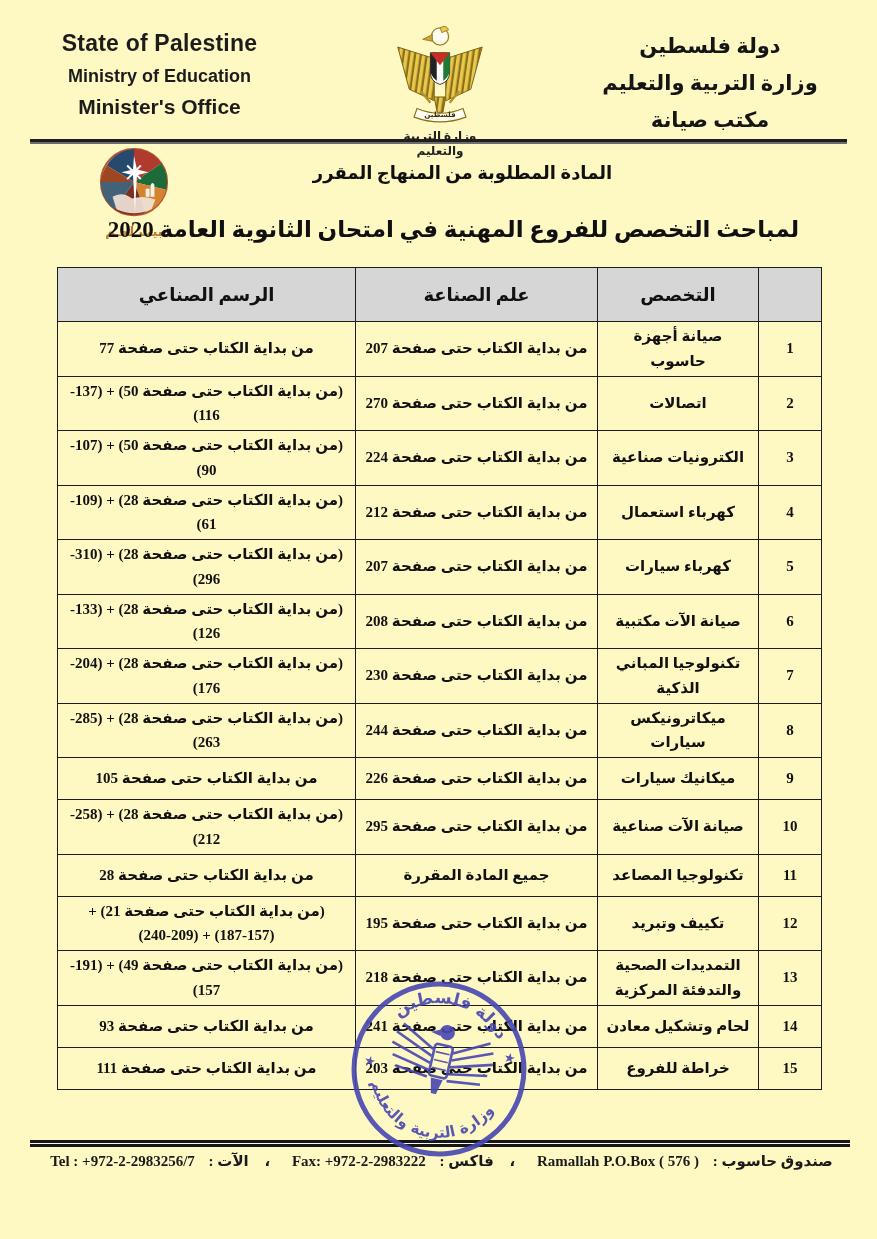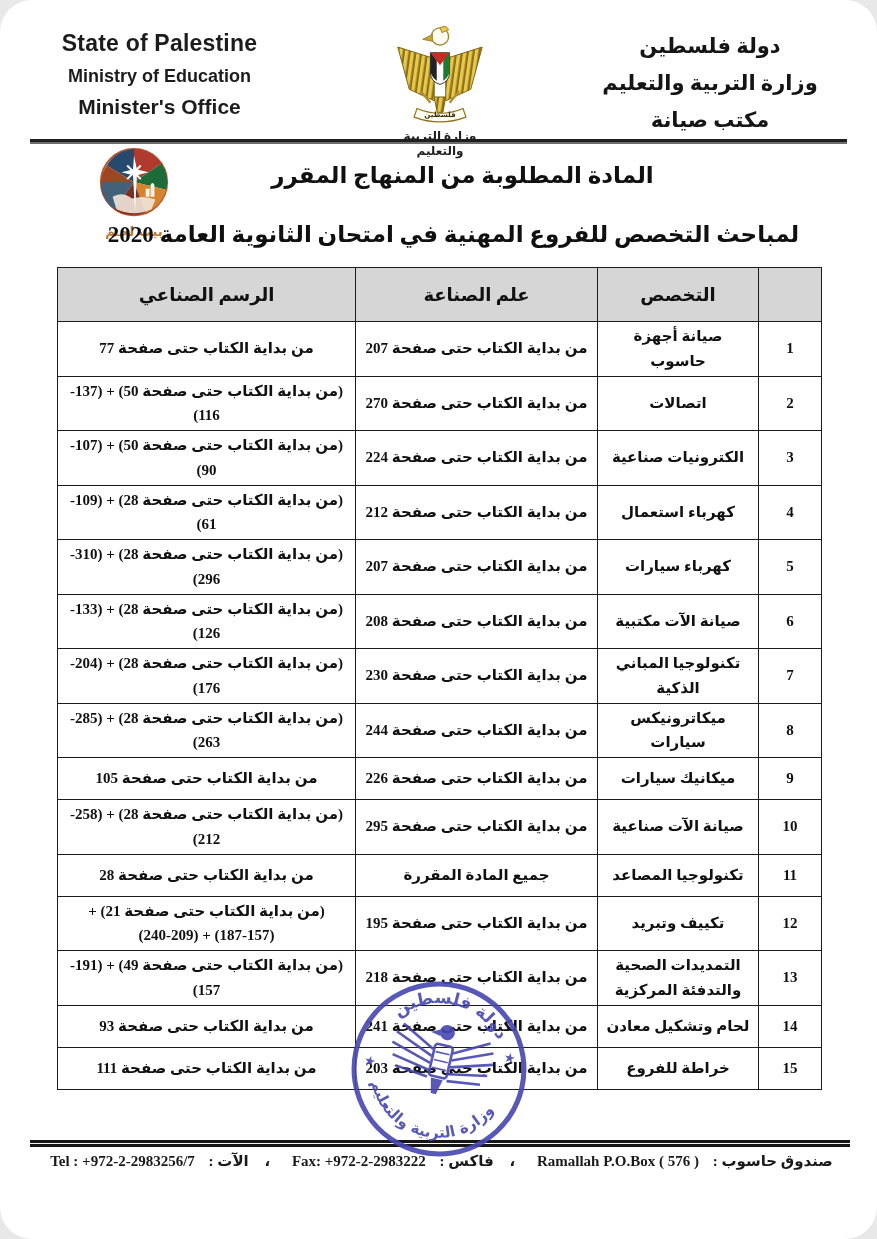--- a/index.html
+++ b/index.html
@@ -1,20 +1,19 @@
 <!DOCTYPE html>
 <html lang="ar"><head>
 <meta charset="utf-8">
 <style>
   html,body{margin:0;padding:0;background:#e8e8e8;}
   .page{
-    position:relative;width:877px;height:1239px;background:#ffffff;
+    position:relative;width:877px;height:1239px;background:#fef9c3;
     font-family:"Liberation Serif","DejaVu Sans",serif;color:#111;overflow:hidden;
     margin:0 auto;
-    border-radius:32px;
   }
   
   .hdr-en{position:absolute;left:52px;top:30px;width:215px;text-align:center;
     font-family:"Liberation Sans","DejaVu Sans",sans-serif;color:#1c1c1c;}
   .hdr-en .l1{font-size:23px;font-weight:600;letter-spacing:.2px;}
   .hdr-en .l2{font-size:18px;font-weight:700;margin-top:9px;}
   .hdr-en .l3{font-size:21px;font-weight:600;margin-top:8px;}
   .hdr-ar{position:absolute;right:52px;top:28px;width:230px;text-align:center;
     direction:rtl;font-weight:bold;font-size:21px;line-height:37px;color:#151515;}
   .emblem-wrap{position:absolute;left:390px;top:20px;width:100px;text-align:center;}
@@ -24,21 +23,21 @@
     background:linear-gradient(180deg,#1f1f1f 0 55%,#6d6d6d 55% 100%);}
   .rule-bottom{position:absolute;left:30px;right:27px;top:1140px;height:7px;
     background:linear-gradient(180deg,#161616 0 40%,#f5f5f5 40% 58%,#161616 58% 100%);}
   
   .logo{position:absolute;left:92px;top:146px;width:84px;text-align:center;}
   .logo-caption{direction:rtl;font-family:"DejaVu Sans",sans-serif;font-weight:bold;
     font-size:13px;color:#c07a35;margin-top:-2px;letter-spacing:1px;}
   
   .title{position:absolute;left:0;top:162px;width:100%;text-align:center;direction:rtl;
     font-weight:bold;color:#101010;}
-  .title .t1{font-size:23px;margin-left:48px;}
+  .title .t1{font-size:18px;margin-left:48px;}
   .title .t2{font-size:23px;margin-top:32px;padding-left:30px;}
   
   table.main{position:absolute;left:57px;top:267px;width:764px;border-collapse:collapse;
     direction:rtl;table-layout:fixed;}
   table.main col.c-num{width:63px;}
   table.main col.c-spec{width:161px;}
   table.main col.c-sci{width:242px;}
   table.main col.c-draw{width:298px;}
   table.main th,table.main td{
     border:1.4px solid #1c1c1c;text-align:center;vertical-align:middle;

